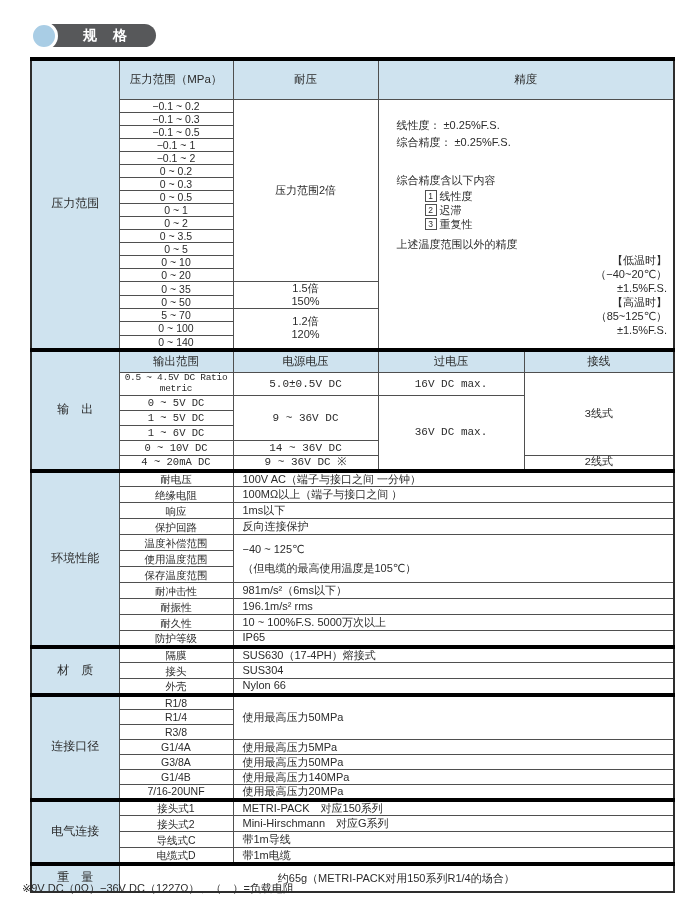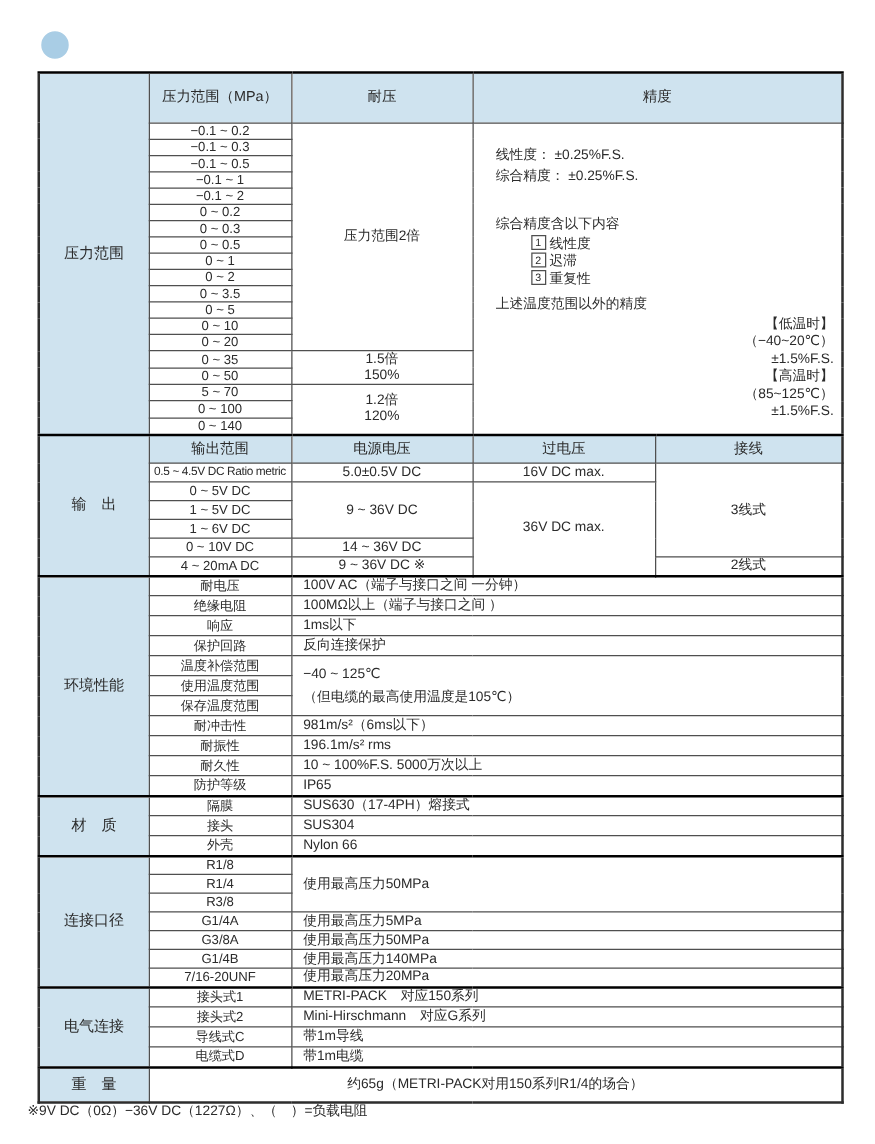--- a/index.html
+++ b/index.html
@@ -12,34 +12,34 @@
               border-radius:12px;color:#ffffff;font-weight:bold;font-size:14px;
               letter-spacing:6px;line-height:23px;text-align:center;padding-left:22px;box-sizing:border-box;}
   .title-circle{position:absolute;left:-5px;top:-2px;width:22px;height:22px;background:#a9cde5;
                 border:3px solid #ffffff;border-radius:50%;}
 
   
   table.spec{position:absolute;left:30px;top:57px;width:643px;border-collapse:collapse;
              table-layout:fixed;border:2px solid #2d2d2d;}
   td{border:1px solid #4f4f4f;padding:0 2px;text-align:center;vertical-align:middle;
      font-size:11px;line-height:1.15;overflow:hidden;}
-  tr.sec td{border-top:2px solid #000000;}
+  tr.sec td{border-top:4px solid #000000;}
   .cat{background:#cfe3ef;font-size:12px;}
   .hdr{background:#cfe3ef;font-size:11.5px;}
   .lbl{font-size:10.5px;}
   .sm{font-size:9.5px;letter-spacing:-0.3px;}
   .val{text-align:left;padding-left:9px;}
   .mval{white-space:pre-line;line-height:13px;}
   .tempval{text-align:left;padding-left:9px;white-space:pre-line;line-height:19px;}
   .wval{text-align:center;}
 
   tr.pr{height:13px;}
   tr.ph{height:40px;}
   tr.oh{height:23px;}
-  tr.or{height:15px;}
+  tr.or{height:15px;font-family:Liberation Mono, monospace;}
   tr.er{height:16px;}
   tr.mr{height:16px;}
   tr.tr7{height:15px;}
   tr.cr{height:16px;}
   tr.wr{height:28px;}
 
   
   .acc-cell{vertical-align:top;text-align:left;background:#ffffff;}
   .acc{padding:17px 4px 0 16px;font-size:11px;}
   .acc .l{height:17px;line-height:17px;}
@@ -49,20 +49,21 @@
   .acc .out{height:14px;line-height:14px;margin-left:44px;text-align:right;}
   .numbox{display:inline-block;width:10px;height:10px;border:1px solid #4f4f4f;
           font-size:8.5px;line-height:10px;text-align:center;margin-right:3px;vertical-align:1px;}
 
   .footnote{position:absolute;left:22px;top:881px;font-size:11px;color:#2b2b2b;}
 </style>
 </head>
 <body>
 
 <div class="title-wrap">
+  <div class="title-pill">规 格</div>
   <div class="title-circle"></div>
 </div>
 
 <table class="spec">
   <colgroup>
     <col style="width:88px">
       <col style="width:114px">
       <col style="width:145px">
       <col style="width:146px">
       <col style="width:150px">

